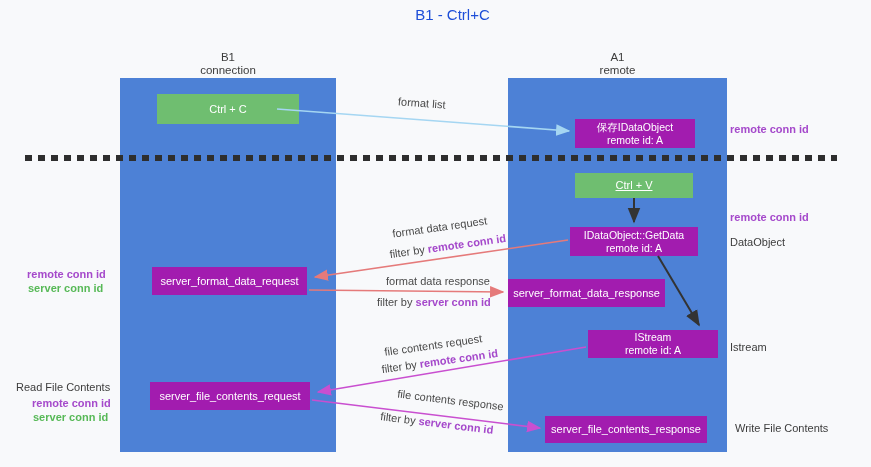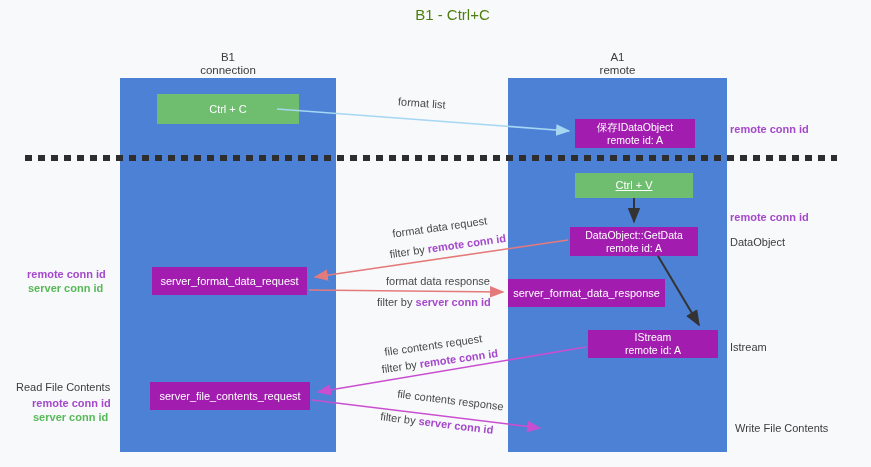--- a/index.html
+++ b/index.html
@@ -5,21 +5,21 @@
   html,body{margin:0;padding:0;background:#f8f9fb;}
   #canvas{
     position:relative;width:871px;height:467px;overflow:hidden;
     background:#f8f9fb;
     font-family:"Liberation Sans","DejaVu Sans",sans-serif;
     color:#3c3c3c;
   }
   .abs{position:absolute;}
   .title{
     left:330px;top:5px;width:245px;text-align:center;
-    font-size:15px;line-height:20px;color:#4d7c0f;
+    font-size:15px;line-height:20px;color:#1d4ed8;
   }
   .lane{
     background:#4d81d6;z-index:1;
   }
   .lane-header{
     text-align:center;font-size:11.5px;line-height:13px;color:#3c3c3c;z-index:1;
   }
   .node{
     z-index:2;display:flex;flex-direction:column;align-items:center;justify-content:center;
     color:#fff;font-size:11px;line-height:13px;text-align:center;
@@ -74,29 +74,32 @@
   </div>
 
   <div class="abs node orange" style="left:575px;top:119px;width:120px;height:29px;">
     <div class="l2">保存IDataObject</div>
     <div class="l2">remote id: A</div>
   </div>
   <div class="abs node green" style="left:575px;top:173px;width:118px;height:25px;text-decoration:underline;">
     <div>Ctrl + V</div>
   </div>
   <div class="abs node orange" style="left:570px;top:227px;width:128px;height:29px;">
-    <div class="l2">DataObject::GetData</div>
+    <div class="l2">IDataObject::GetData</div>
     <div class="l2">remote id: A</div>
   </div>
   <div class="abs node orange" style="left:508px;top:279px;width:157px;height:28px;">
     <div>server_format_data_response</div>
   </div>
   <div class="abs node orange" style="left:588px;top:330px;width:130px;height:28px;">
     <div class="l2">IStream</div>
     <div class="l2">remote id: A</div>
+  </div>
+  <div class="abs node orange" style="left:545px;top:416px;width:162px;height:27px;">
+    <div>server_file_contents_response</div>
   </div>
 
   <svg id="arrows" width="871" height="467">
     <defs>
       <marker id="mk-blue" viewBox="0 0 10 8" refX="9" refY="4" markerWidth="9" markerHeight="8" orient="auto">
           <path d="M0,0 L10,4 L0,8 z" fill="#a5d6f2"></path>
         </marker>
       <marker id="mk-dark" viewBox="0 0 10 8" refX="9" refY="4" markerWidth="8" markerHeight="7" orient="auto">
           <path d="M0,0 L10,4 L0,8 z" fill="#333333"></path>
         </marker>

